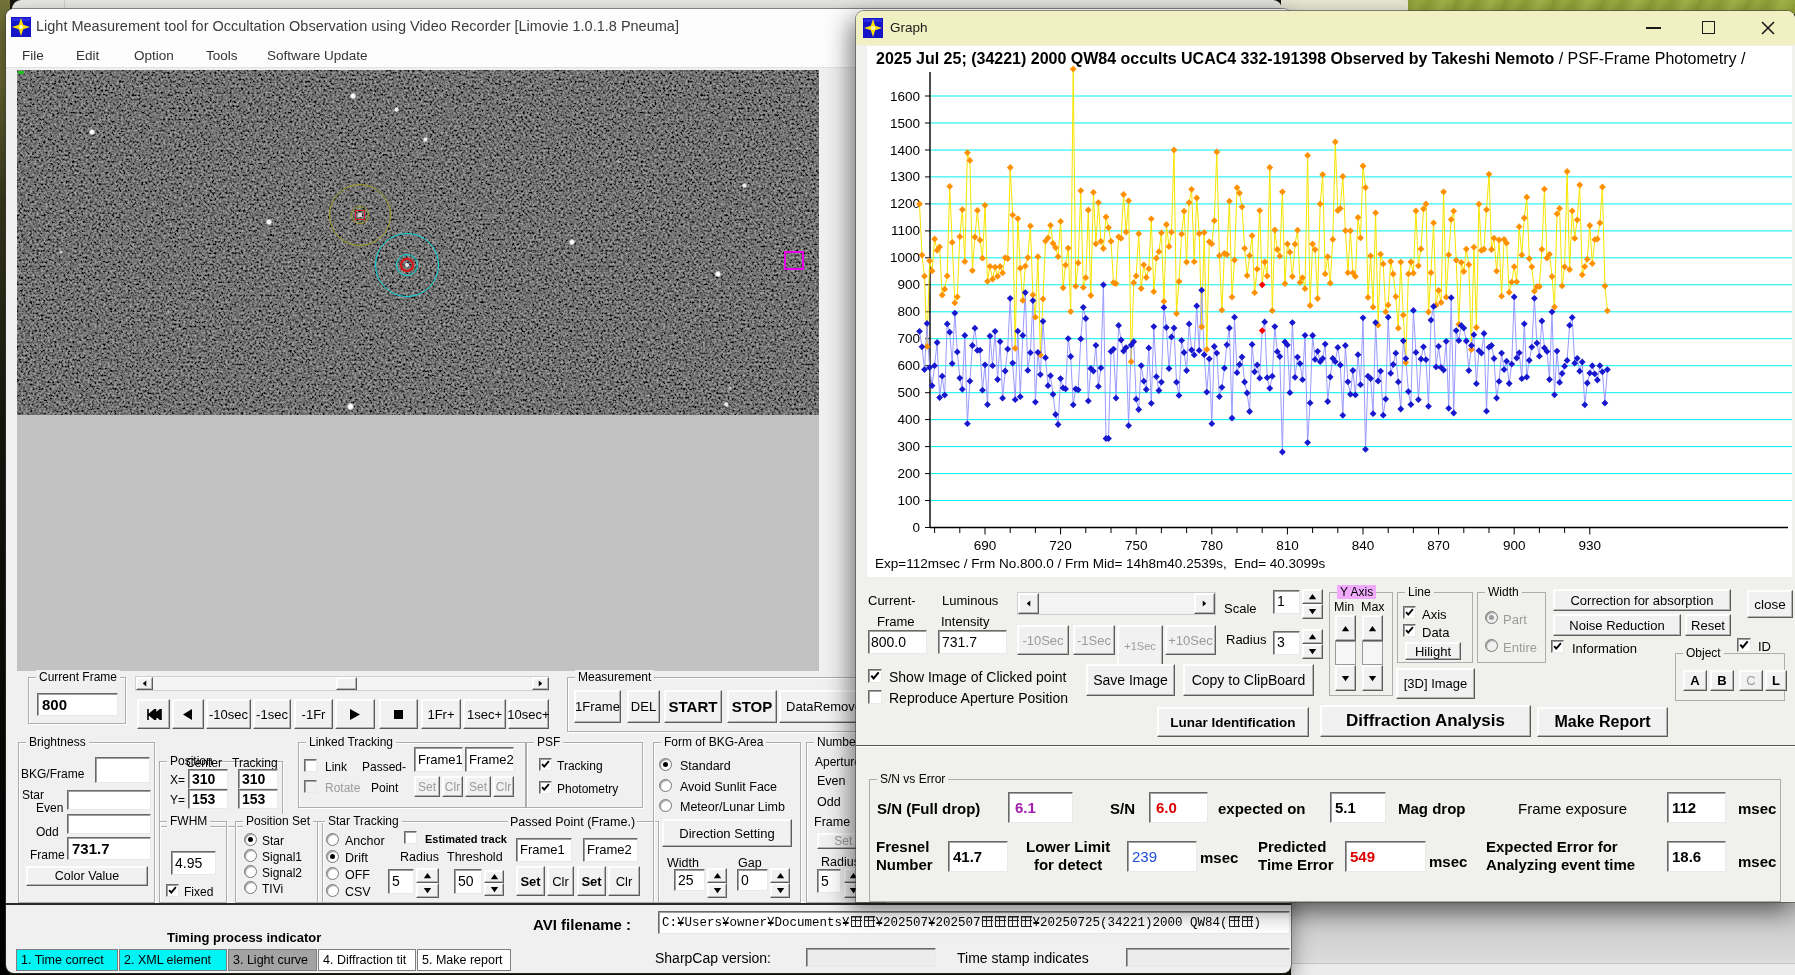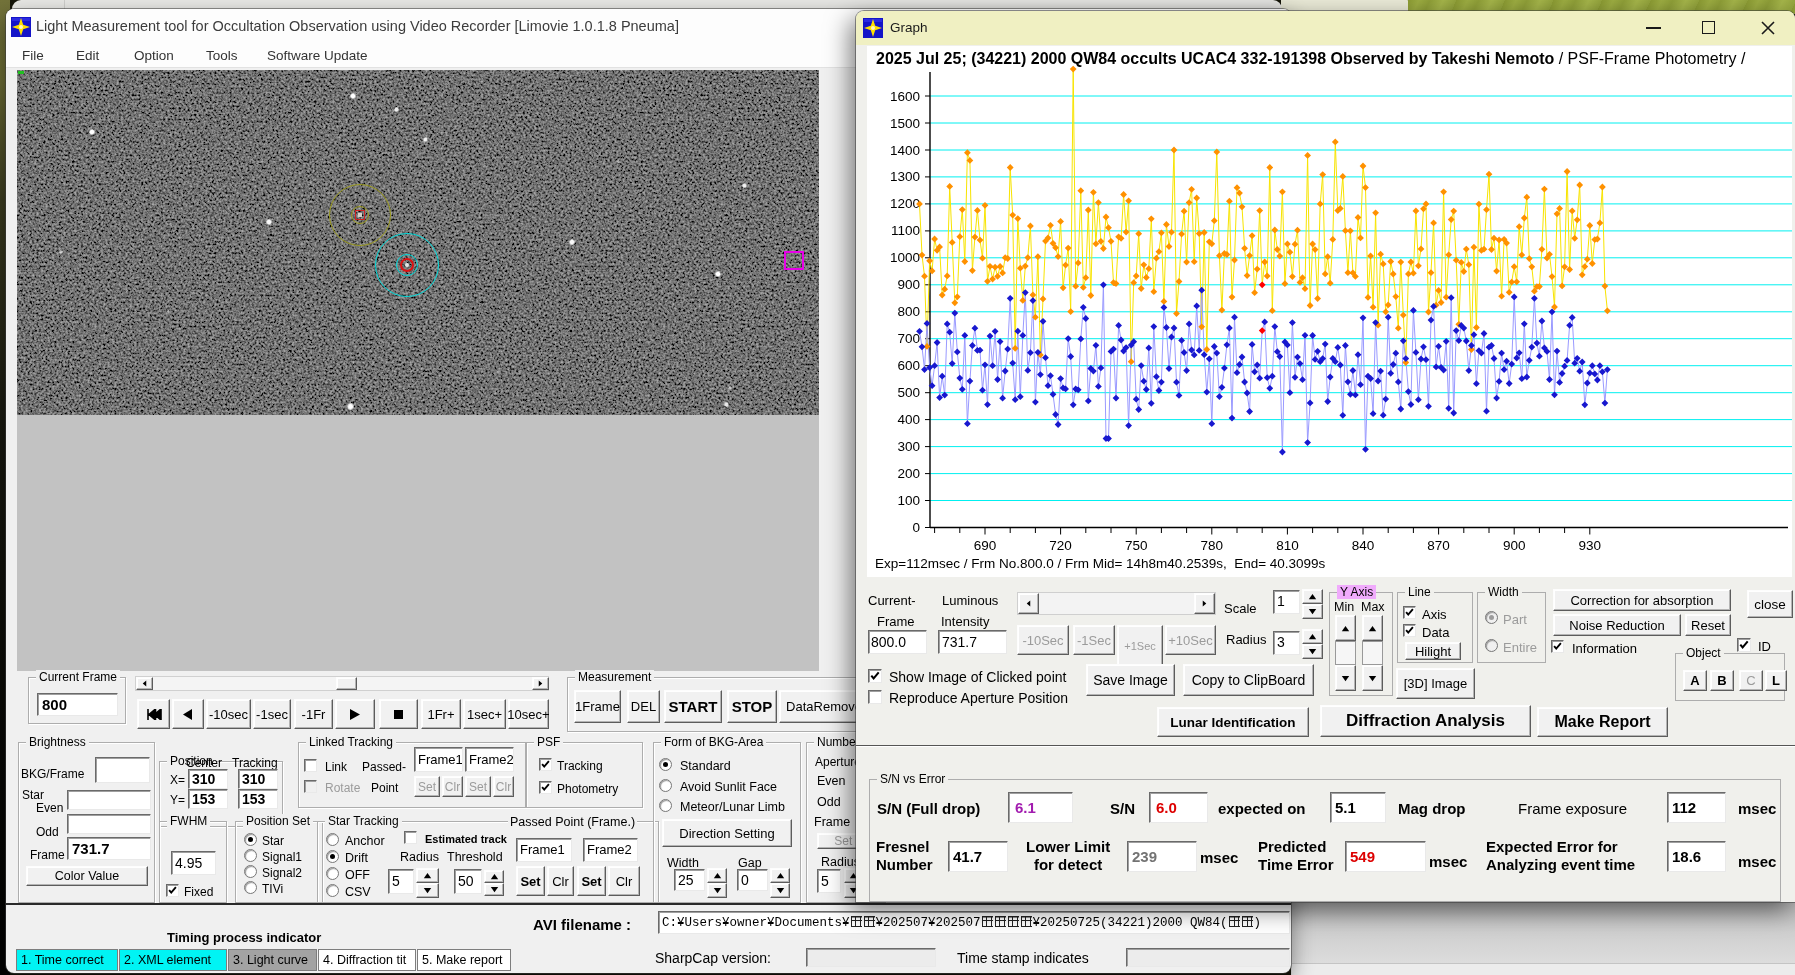--- a/index.html
+++ b/index.html
@@ -609,21 +609,21 @@
   <div class="fld" style="left:293px;top:781px;width:59px;height:31px;font-size:15px;font-weight:bold;color:#dd0000;padding:6px 0 0 6px">6.0</div>
   <div class="lbl" style="left:362px;top:789px;font-size:15px;font-weight:bold">expected on</div>
   <div class="fld" style="left:474px;top:781px;width:56px;height:31px;font-size:15px;font-weight:bold;padding:6px 0 0 4px">5.1</div>
   <div class="lbl" style="left:542px;top:789px;font-size:15px;font-weight:bold">Mag drop</div>
   <div class="lbl" style="left:662px;top:789px;font-size:15px;font-weight:normal">Frame exposure</div>
   <div class="fld" style="left:811px;top:781px;width:59px;height:31px;font-size:15px;font-weight:bold;padding:6px 0 0 4px">112</div>
   <div class="lbl" style="left:882px;top:789px;font-size:15px;font-weight:bold">msec</div>
   <div class="lbl" style="left:20px;top:827px;font-size:15px;font-weight:bold;line-height:18px">Fresnel<br>Number</div>
   <div class="fld" style="left:92px;top:830px;width:60px;height:31px;font-size:15px;font-weight:bold;padding:6px 0 0 4px">41.7</div>
   <div class="lbl" style="left:170px;top:827px;font-size:15px;font-weight:bold;line-height:18px;text-align:center">Lower Limit<br>for detect</div>
-  <div class="fld" style="left:271px;top:830px;width:70px;height:31px;font-size:15px;font-weight:bold;color:#737373;padding:6px 0 0 4px">239</div>
+  <div class="fld" style="left:271px;top:830px;width:70px;height:31px;font-size:15px;font-weight:normal;color:#1d4ed8;padding:6px 0 0 4px">239</div>
   <div class="lbl" style="left:344px;top:838px;font-size:15px;font-weight:bold">msec</div>
   <div class="lbl" style="left:402px;top:827px;font-size:15px;font-weight:bold;line-height:18px">Predicted<br>Time Error</div>
   <div class="fld" style="left:489px;top:830px;width:81px;height:31px;font-size:15px;font-weight:bold;color:#dd0000;padding:6px 0 0 4px">549</div>
   <div class="lbl" style="left:573px;top:842px;font-size:15px;font-weight:bold">msec</div>
   <div class="lbl" style="left:630px;top:827px;font-size:15px;font-weight:bold;line-height:18px">Expected Error for<br>Analyzing event time</div>
   <div class="fld" style="left:811px;top:830px;width:59px;height:31px;font-size:15px;font-weight:bold;padding:6px 0 0 4px">18.6</div>
   <div class="lbl" style="left:882px;top:842px;font-size:15px;font-weight:bold">msec</div>
 </div>
 
 </div>

